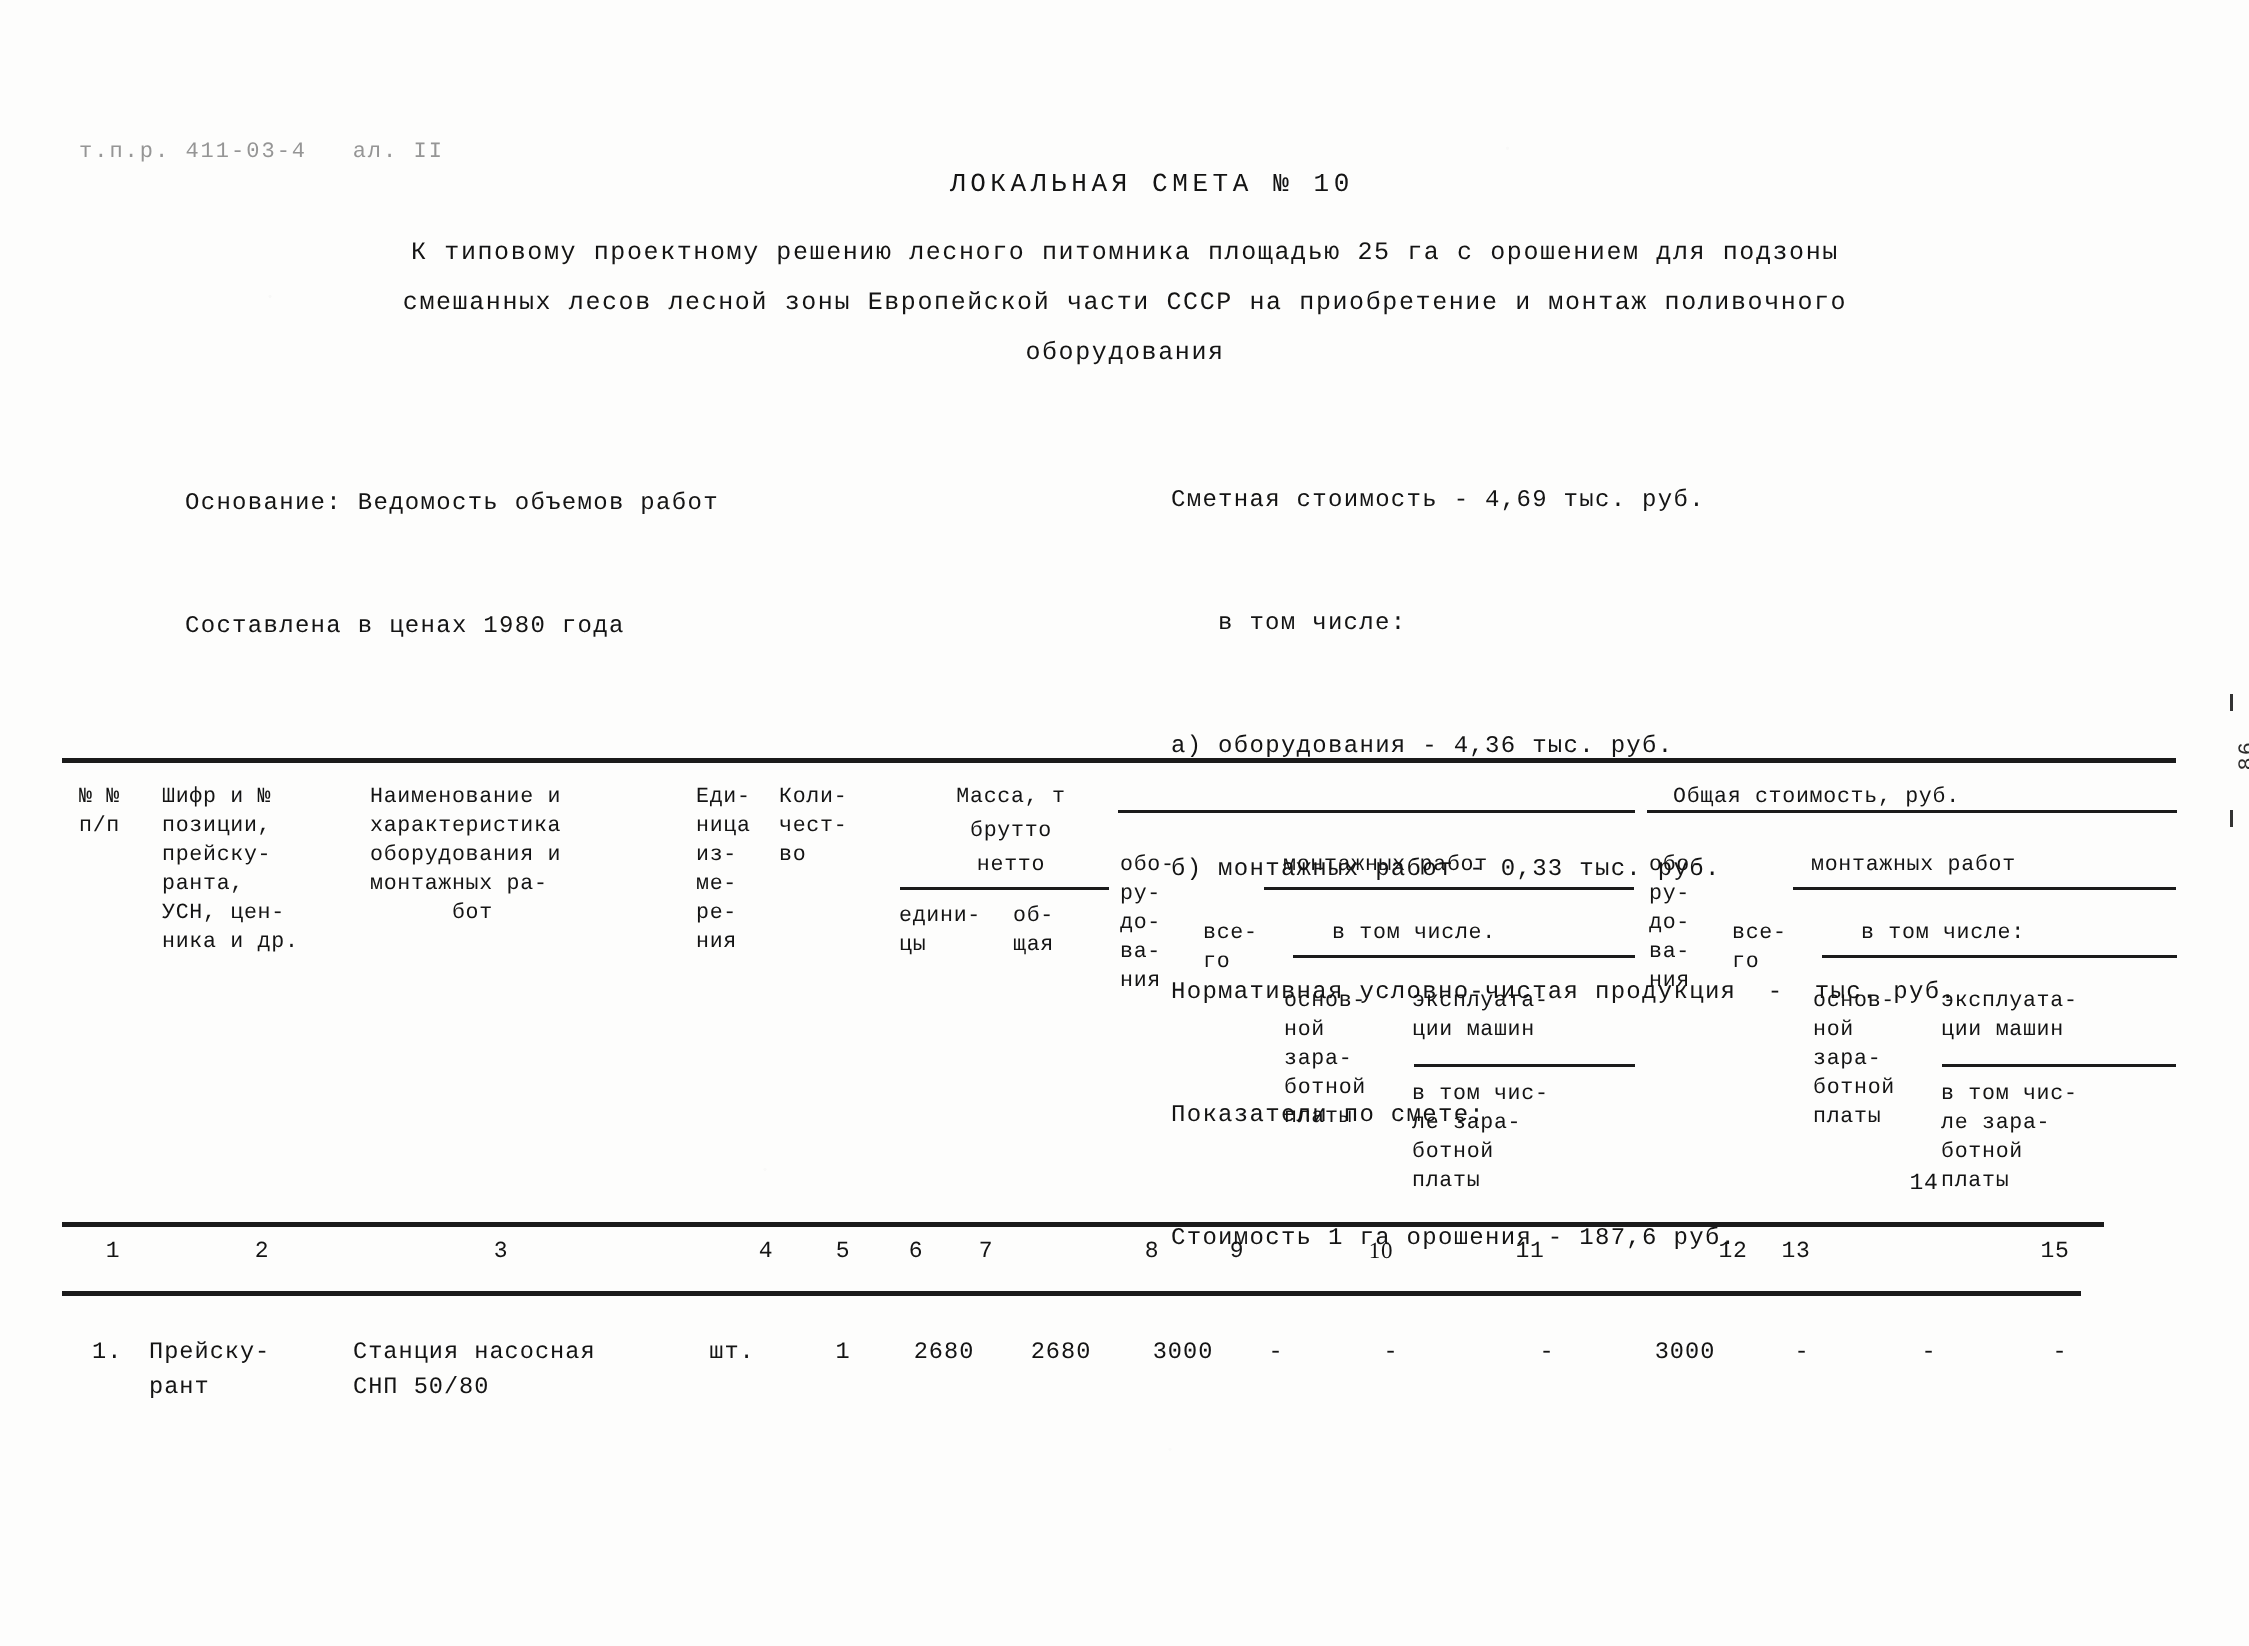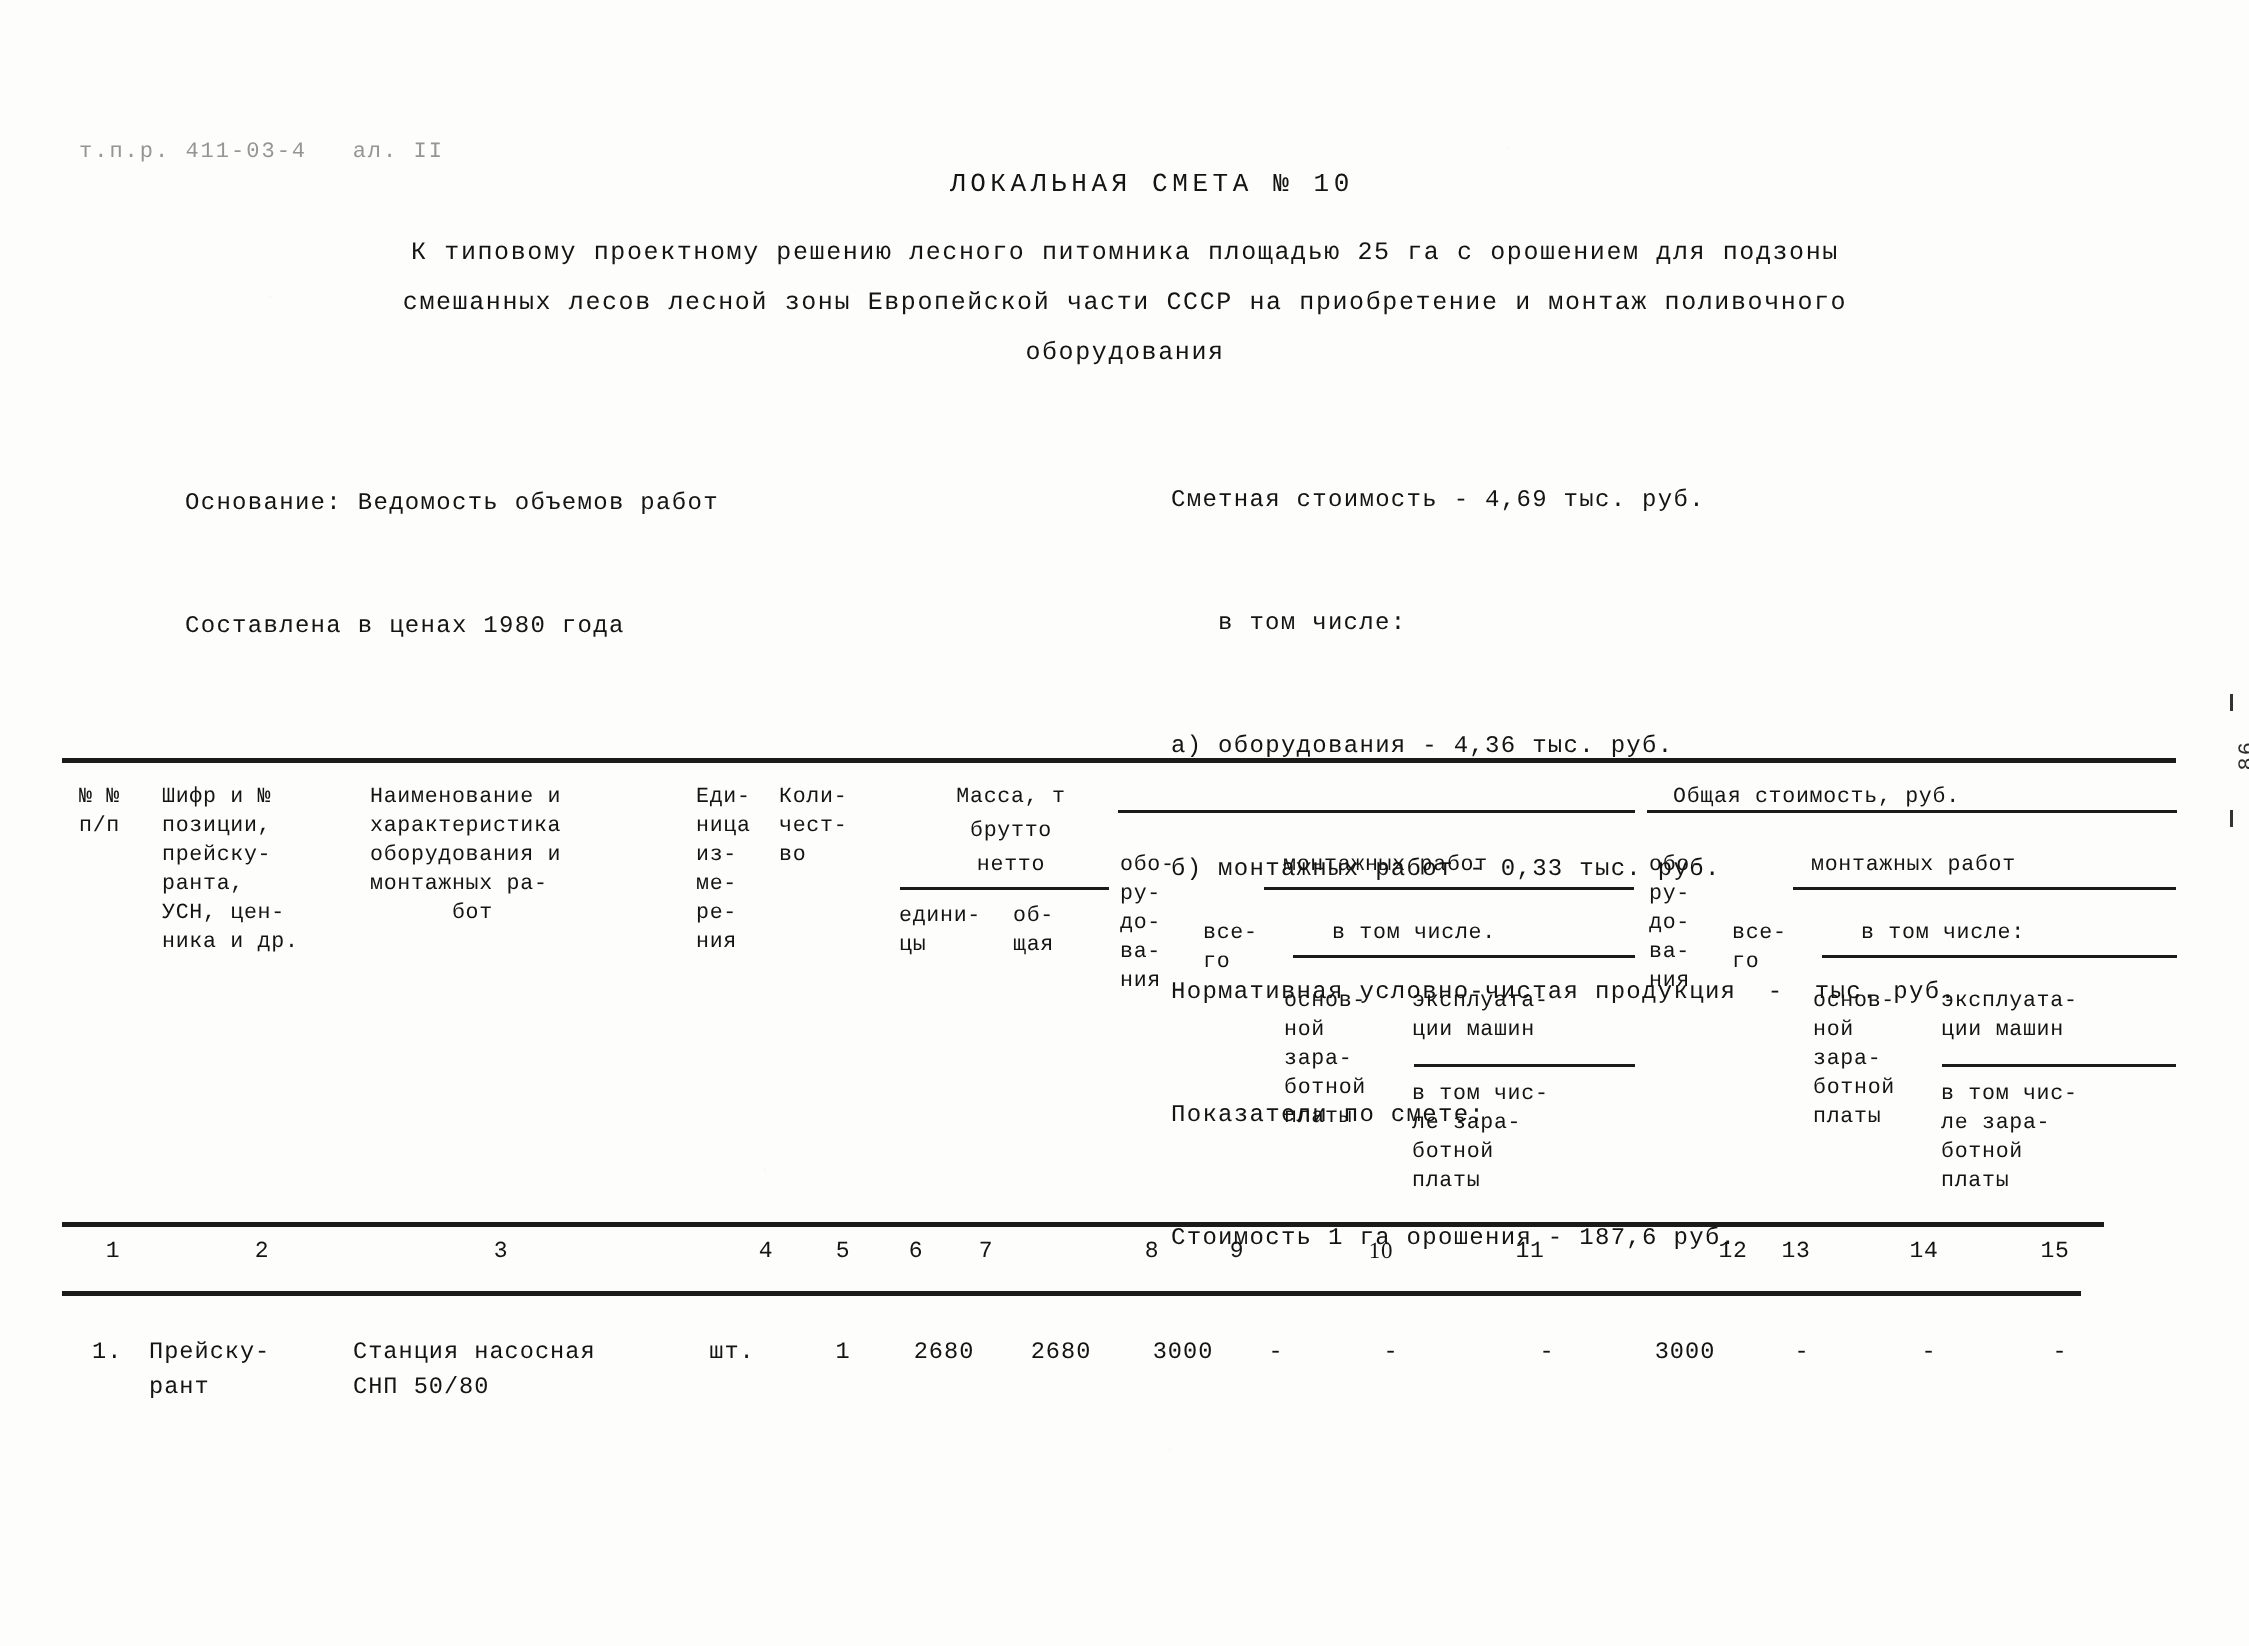--- a/index.html
+++ b/index.html
@@ -289,21 +289,21 @@
   <div class="colnum ink" style="left:766px; top:1238px;">4</div>
   <div class="colnum ink" style="left:843px; top:1238px;">5</div>
   <div class="colnum ink" style="left:916px; top:1238px;">6</div>
   <div class="colnum ink" style="left:986px; top:1238px;">7</div>
   <div class="colnum ink" style="left:1152px; top:1238px;">8</div>
   <div class="colnum ink" style="left:1237px; top:1238px;">9</div>
   <div class="colnum ink" style="left:1381px; top:1238px;font-family:Liberation Serif, serif;">10</div>
   <div class="colnum ink" style="left:1530px; top:1238px;">11</div>
   <div class="colnum ink" style="left:1727px; top:1238px;margin-left:6px;">12</div>
   <div class="colnum ink" style="left:1796px; top:1238px;">13</div>
-  <div class="colnum ink" style="left:1924px; top:1238px;">14</div>
+  <div class="colnum ink" style="left:1924px; top:1170px;">14</div>
   <div class="colnum ink" style="left:2055px; top:1238px;">15</div>
 
   <div>
     <div class="dcell ink" style="left:92px; top:1335px;">1.</div>
     <div class="dcell ink" style="left:149px; top:1335px;">Прейску-
 рант</div>
     <div class="dcell ink" style="left:353px; top:1335px;">Станция насосная
 СНП 50/80</div>
     <div class="dcell ink center" style="left:732px; top:1335px;">шт.</div>
     <div class="dcell ink center" style="left:843px; top:1335px;">1</div>

